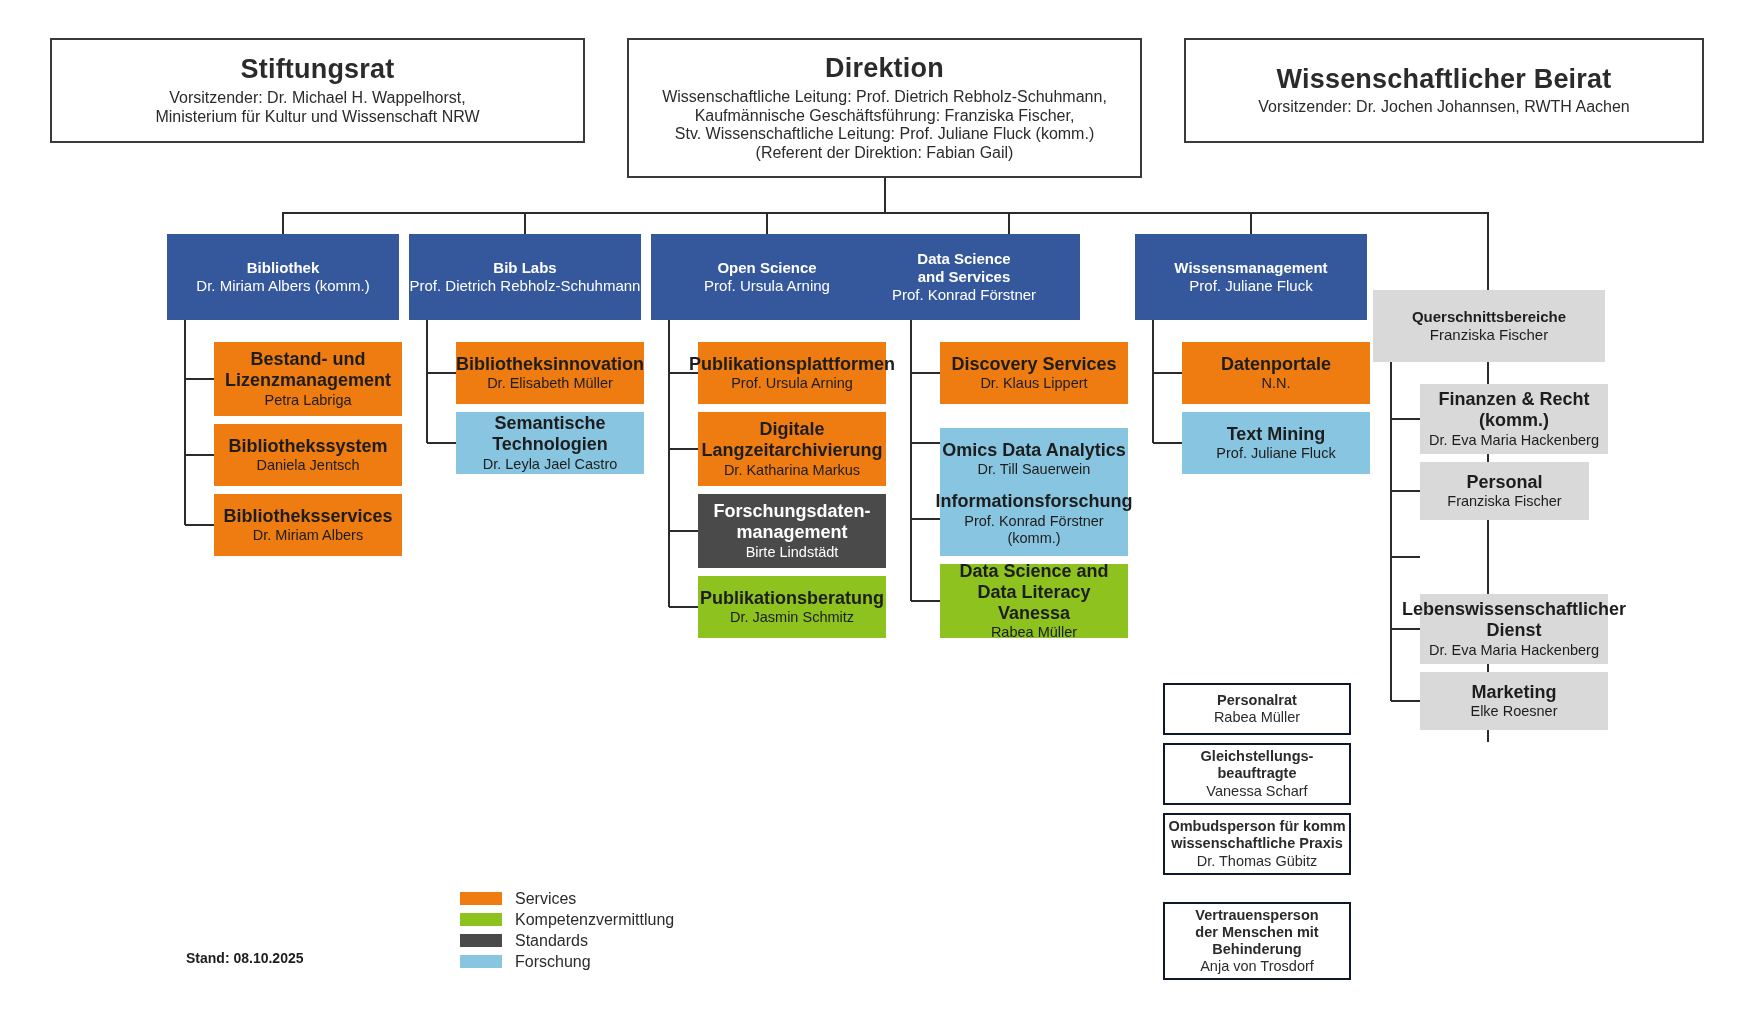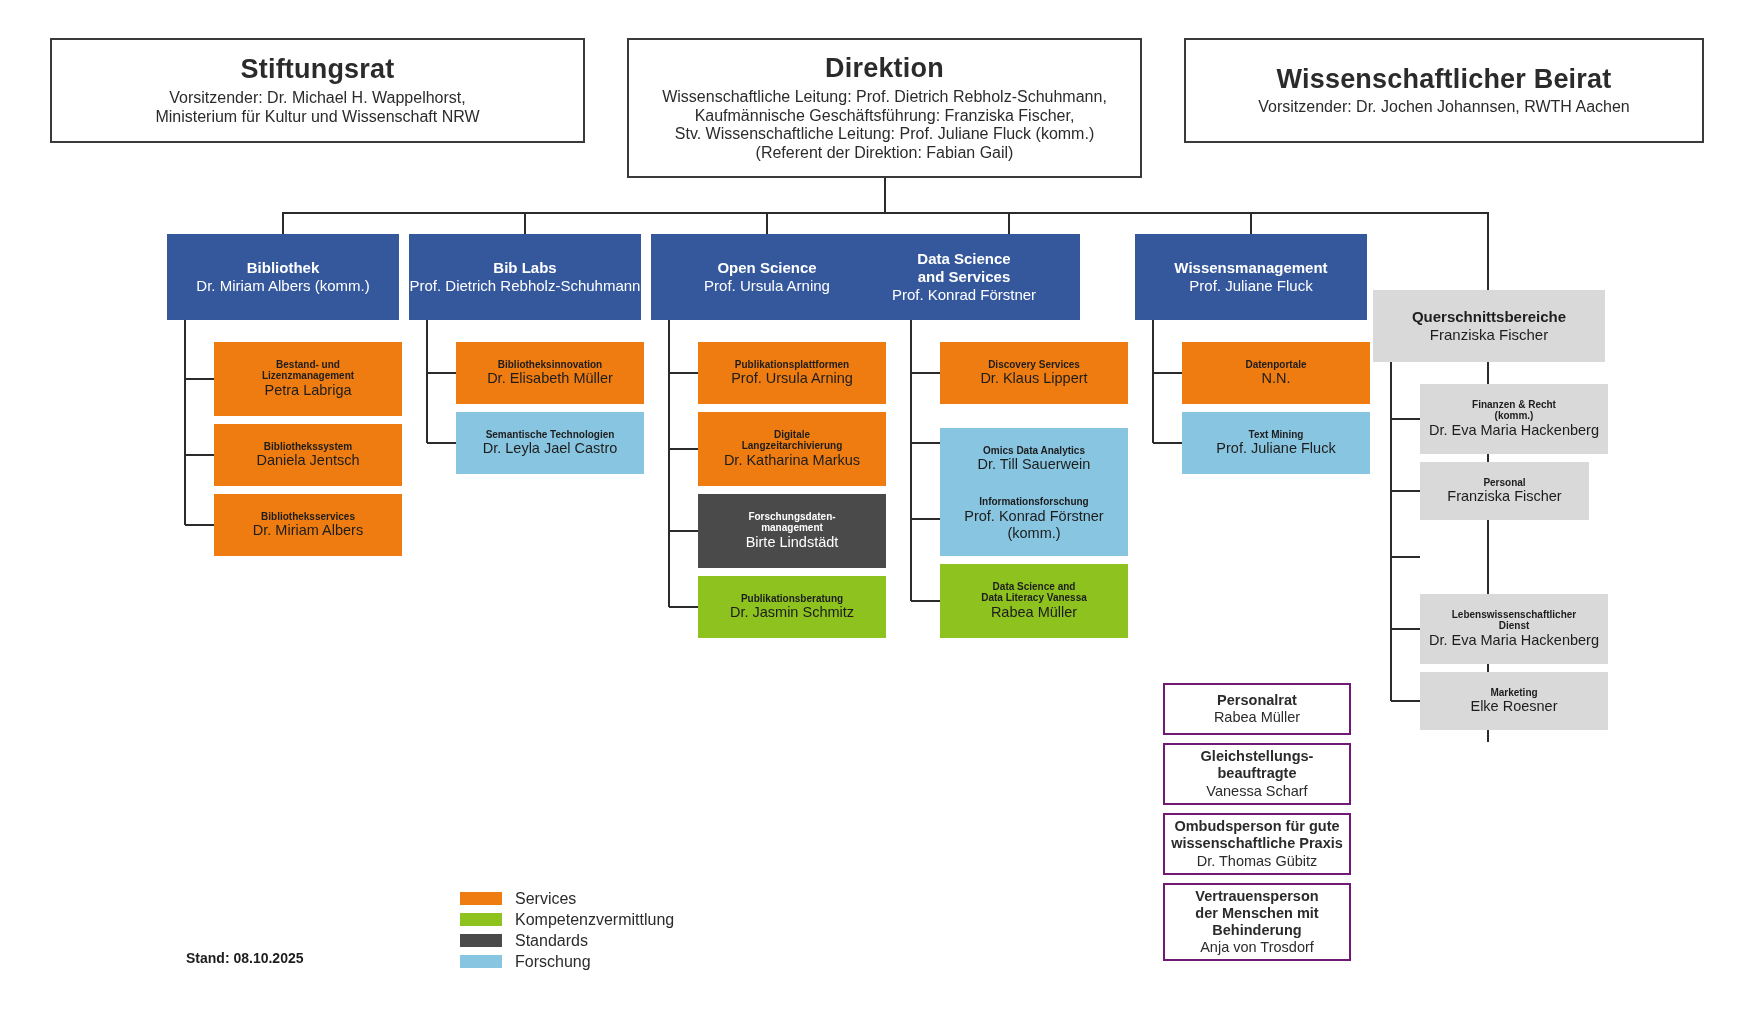--- a/index.html
+++ b/index.html
@@ -44,32 +44,32 @@
   
   .dept {
     background: #35589d;
     color: #ffffff;
   }
   .dept .ttl { font-size: 15px; }
   .dept .sub { font-size: 15px; }
 
   
   .unit { font-size: 14.5px; }
-  .unit .ttl { font-size: 10px; }
+  .unit .ttl { font-size: 18px; }
   .unit .sub { font-size: 14.5px; }
   .c-services   { background: #ef7c10; color: #1d1d1d; }
   .c-kompetenz  { background: #8dc21f; color: #1d1d1d; }
   .c-standards  { background: #4a4a4a; color: #ffffff; }
   .c-forschung  { background: #88c5e0; color: #1d1d1d; }
   .c-grey       { background: #d9d9d9; color: #1d1d1d; }
 
   
   .plain {
     background: #ffffff;
-    border: 2px solid #701a75;
+    border: 2px solid #0f172a;
   }
   .plain .ttl { font-size: 14.5px; }
   .plain .sub { font-size: 14.5px; }
 
   
   .ln {
     position: absolute;
     background: #2b2b2b;
   }
   .lnv { width: 2px; }
@@ -261,25 +261,25 @@
     <div class="box plain" style="left: 1163px; top: 683px; width: 188px; height: 52px;">
       <div class="ttl">Personalrat</div>
       <div class="sub">Rabea Müller</div>
     </div>
     <div class="box plain" style="left: 1163px; top: 743px; width: 188px; height: 62px;">
       <div class="ttl">Gleichstellungs-</div>
       <div class="ttl">beauftragte</div>
       <div class="sub">Vanessa Scharf</div>
     </div>
     <div class="box plain" style="left: 1163px; top: 813px; width: 188px; height: 62px;">
-      <div class="ttl">Ombudsperson für gute</div>
+      <div class="ttl">Ombudsperson für komm</div>
       <div class="ttl">wissenschaftliche Praxis</div>
       <div class="sub">Dr. Thomas Gübitz</div>
     </div>
-    <div class="box plain" style="left: 1163px; top: 883px; width: 188px; height: 78px;">
+    <div class="box plain" style="left: 1163px; top: 902px; width: 188px; height: 78px;">
       <div class="ttl">Vertrauensperson</div>
       <div class="ttl">der Menschen mit</div>
       <div class="ttl">Behinderung</div>
       <div class="sub">Anja von Trosdorf</div>
     </div>
     <div id="legend" style="left: 460px; top: 888px;">
       <div class="leg-row">
         <span class="leg-swatch" style="background: rgb(239, 124, 16);"></span>
         <span class="leg-label">Services</span>
       </div>

